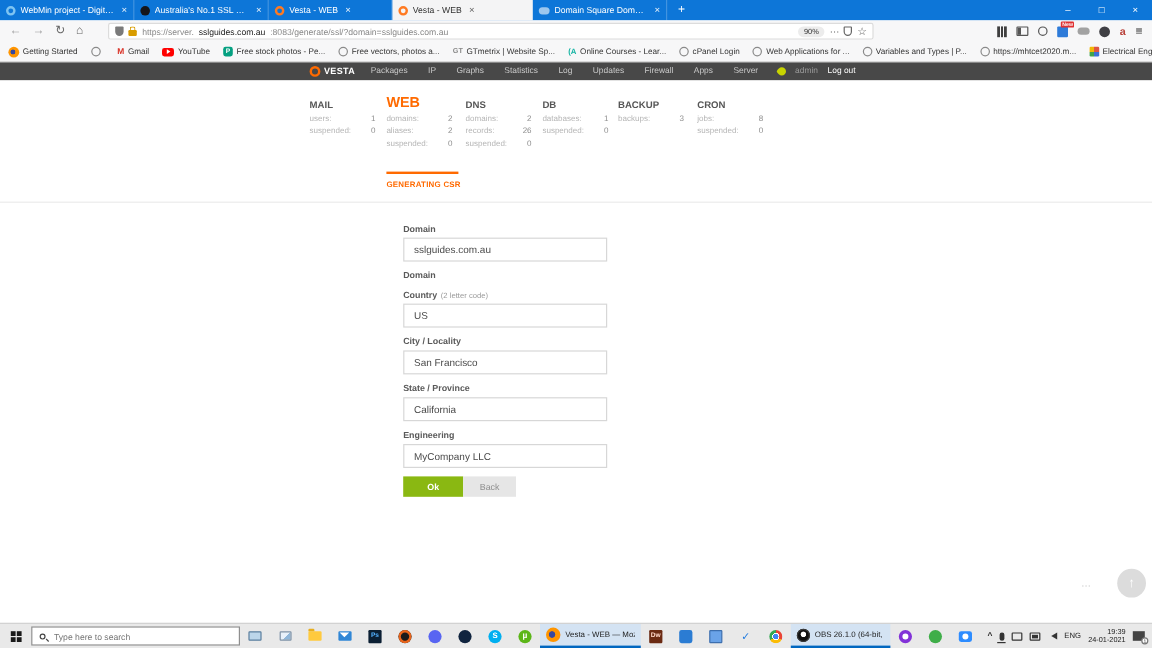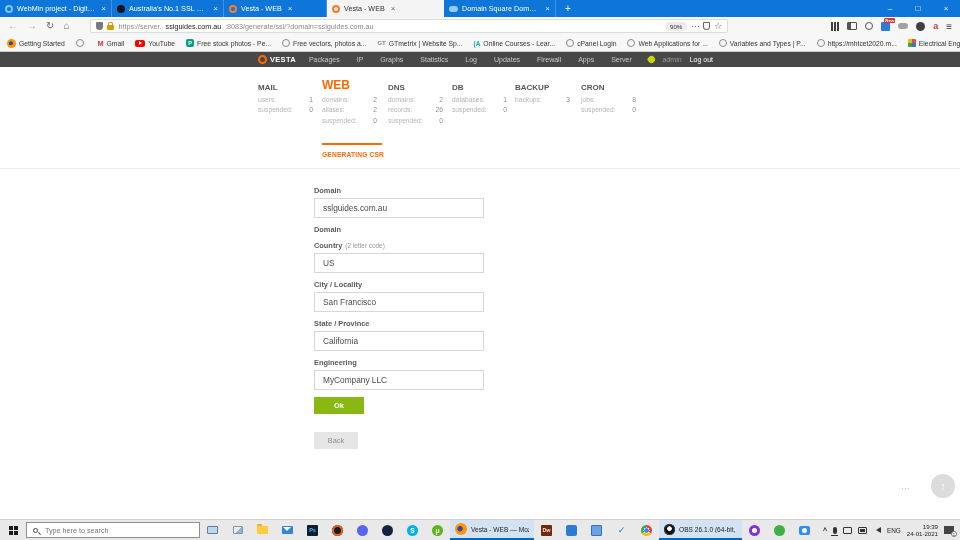--- a/index.html
+++ b/index.html
@@ -73,26 +73,26 @@
 
   
   .content{position:absolute;top:67px;left:0;right:0;bottom:21px;background:#fff;}
   .stats{position:absolute;left:258px;top:10px;display:flex;}
   .stat-title{font-size:8px;font-weight:700;color:#565656;height:15px;display:flex;align-items:flex-end;}
   .stat.web .stat-title{font-size:12px;color:#ff6a00;}
   .srow{display:flex;justify-content:space-between;width:55px;font-size:6.7px;color:#b5b5b5;margin-top:3.5px;}
   .srow .sv{color:#8f8f8f;}
   .csr-tab{position:absolute;left:322px;top:76px;border-top:2px solid #ff6a00;width:60px;padding-top:6px;font-size:6.6px;font-weight:700;color:#ff6a00;white-space:nowrap;letter-spacing:.2px;}
   .divider{position:absolute;top:101px;left:0;right:0;height:1px;background:#ececec;}
-  .form{position:absolute;left:314px;top:119px;}
+  .form{position:absolute;left:336px;top:119px;}
   .fgroup{margin-bottom:7px;}
   .flabel{font-size:7.4px;font-weight:700;color:#5a5a5a;margin-bottom:3px;}
   .fhint{font-weight:400;color:#9a9a9a;font-size:6.4px;margin-left:3px;}
   .vinput{display:block;width:170px;height:20px;border:1px solid #d7d7d7;font-size:8.3px;color:#4a4a4a;padding:0 0 0 8px;font-family:inherit;outline:none;border-radius:0;background:#fff;}
-  .fbuttons{display:flex;gap:18px;flex-direction:column;}
+  .fbuttons{display:flex;gap:0;}
   .btn-ok{width:50px;height:17px;background:#8ab812;color:#fff;font-weight:700;font-size:7.4px;border:none;font-family:inherit;}
   .btn-back{width:44px;height:17px;background:#e6e6e6;color:#8e8e8e;font-size:7.4px;border:none;font-family:inherit;}
   .gripdots{position:absolute;left:901px;top:417px;color:#bdbdbd;font-size:8px;letter-spacing:1px;}
   .scrolltop{position:absolute;left:931px;top:407px;width:24px;height:24px;border-radius:50%;background:#dcdcdc;color:#fff;display:flex;align-items:center;justify-content:center;font-size:11px;font-weight:700;}
 
   
   .taskbar{position:absolute;left:0;right:0;bottom:0;height:21px;background:#e9e9e9;border-top:1px solid #d2d2d2;display:flex;align-items:stretch;}
   .start{width:26px;display:flex;align-items:center;justify-content:center;}
   .winlogo{width:9px;height:9px;background:
     linear-gradient(#1a1a1a,#1a1a1a) 0 0/4px 4px no-repeat,

